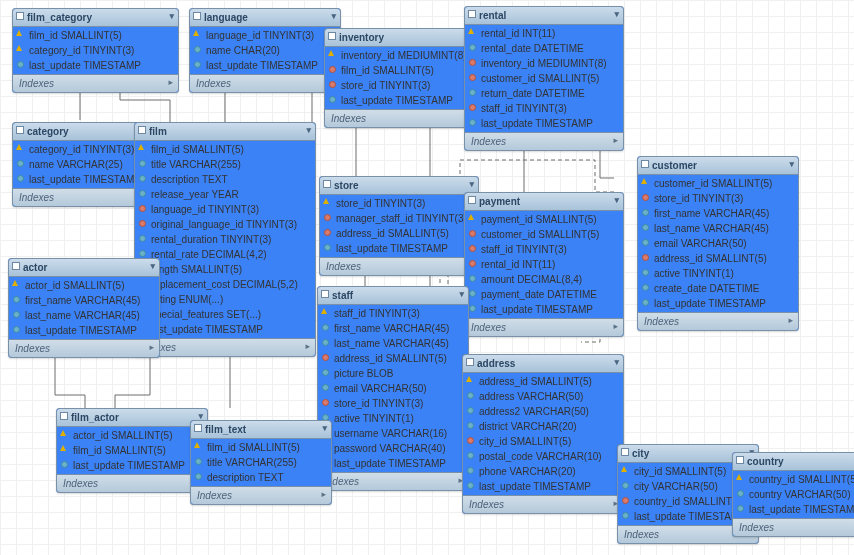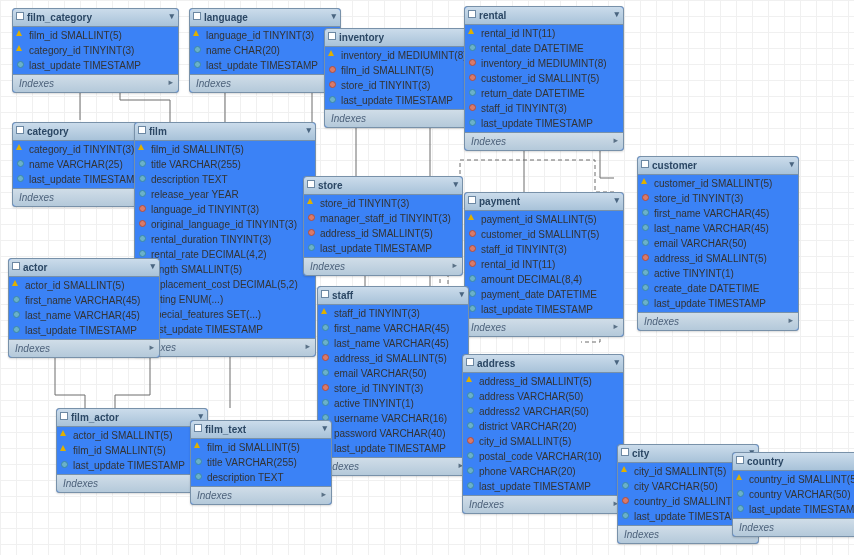--- a/index.html
+++ b/index.html
@@ -215,21 +215,21 @@
         <div class="col attr">rental_duration TINYINT(3)</div>
         <div class="col attr">rental_rate DECIMAL(4,2)</div>
         <div class="col attr">length SMALLINT(5)</div>
         <div class="col attr">replacement_cost DECIMAL(5,2)</div>
         <div class="col attr">rating ENUM(...)</div>
         <div class="col attr">special_features SET(...)</div>
         <div class="col attr">last_update TIMESTAMP</div>
       </div>
       <div class="indexes">Indexes</div>
     </div>
-    <div class="table" style="left: 303px; top: 176px; width: 158px;">
+    <div class="table" style="left: 319px; top: 176px; width: 158px;">
       <div class="table-header">store</div>
       <div class="cols">
         <div class="col pk">store_id TINYINT(3)</div>
         <div class="col fk">manager_staff_id TINYINT(3)</div>
         <div class="col fk">address_id SMALLINT(5)</div>
         <div class="col attr">last_update TIMESTAMP</div>
       </div>
       <div class="indexes">Indexes</div>
     </div>
     <div class="table" style="left: 464px; top: 192px; width: 158px;">
@@ -270,20 +270,21 @@
       </div>
       <div class="indexes">Indexes</div>
     </div>
     <div class="table" style="left: 317px; top: 286px; width: 150px;">
       <div class="table-header">staff</div>
       <div class="cols">
         <div class="col pk">staff_id TINYINT(3)</div>
         <div class="col attr">first_name VARCHAR(45)</div>
         <div class="col attr">last_name VARCHAR(45)</div>
         <div class="col fk">address_id SMALLINT(5)</div>
+        <div class="col attr">picture BLOB</div>
         <div class="col attr">email VARCHAR(50)</div>
         <div class="col fk">store_id TINYINT(3)</div>
         <div class="col attr">active TINYINT(1)</div>
         <div class="col attr">username VARCHAR(16)</div>
         <div class="col attr">password VARCHAR(40)</div>
         <div class="col attr">last_update TIMESTAMP</div>
       </div>
       <div class="indexes">Indexes</div>
     </div>
     <div class="table" style="left: 462px; top: 354px; width: 160px;">

